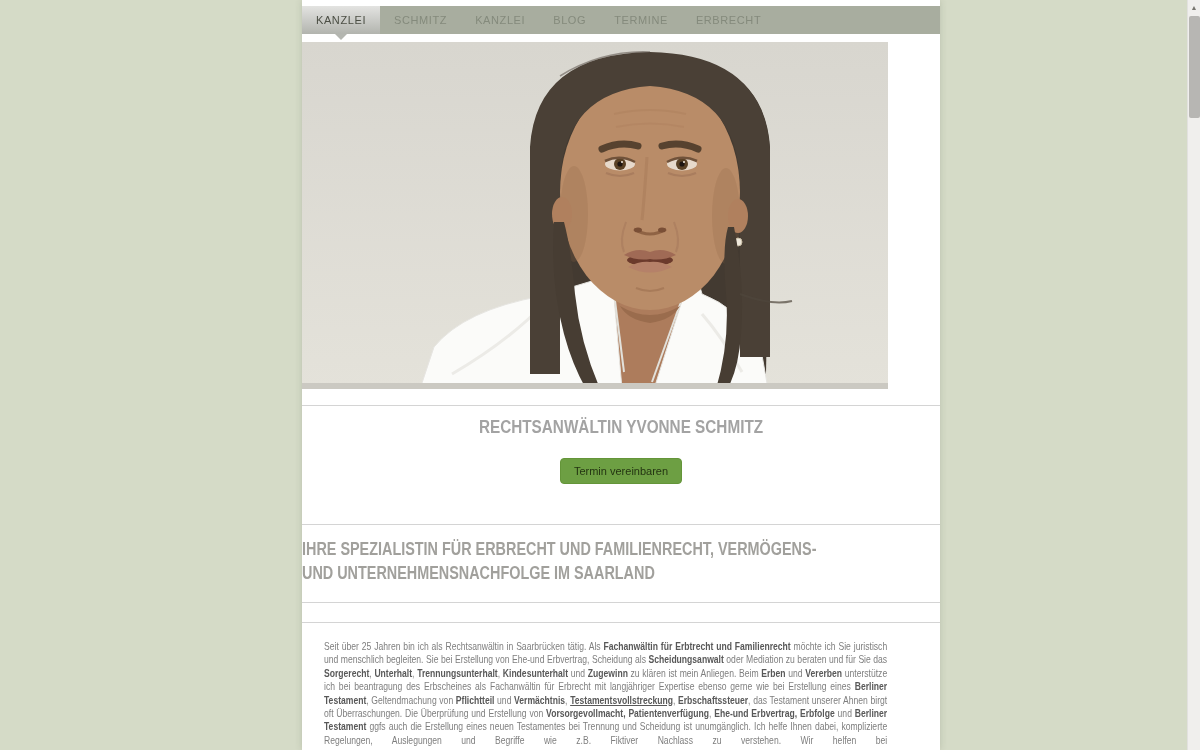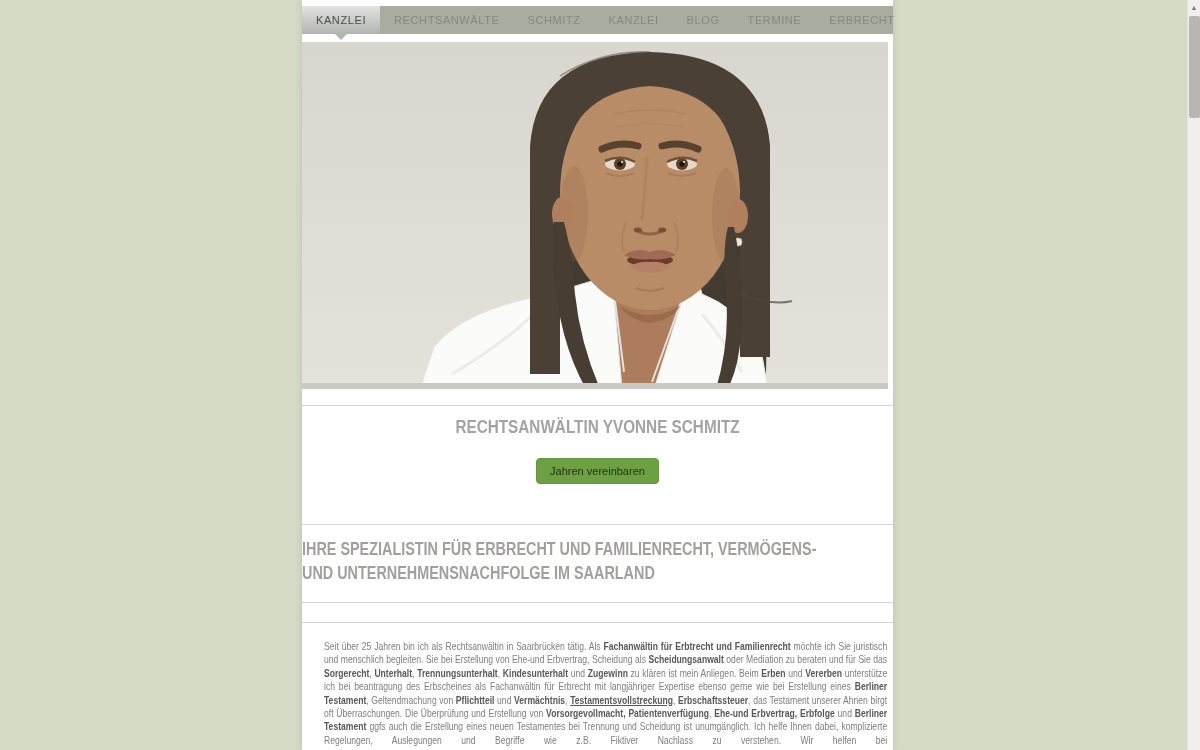--- a/index.html
+++ b/index.html
@@ -3,21 +3,21 @@
 <meta charset="utf-8">
 <style>
   * { margin:0; padding:0; box-sizing:border-box; }
   html,body { width:1200px; height:750px; overflow:hidden; }
   body {
     font-family:"Liberation Sans", sans-serif;
     background:#d5dbc7;
     position:relative;
   }
   .content-panel {
-    position:absolute; left:302px; top:0; width:591px; height:750px;
+    position:absolute; left:302px; top:0; width:638px; height:750px;
     background:#ffffff;
     box-shadow:0 0 7px rgba(60,70,50,.18);
   }
   
   .navbar {
     margin-top:6px; height:28px; background:#a8ad9f;
     display:flex; align-items:stretch;
   }
   .nav-item {
     position:relative;
@@ -87,21 +87,20 @@
     background:#b7b6b3; border-radius:2px; cursor:pointer;
   }
 </style>
 </head>
 <body>
 
 <div class="content-panel">
 
   <div class="navbar">
       <div class="nav-item active">KANZLEI</div>
-      <div class="nav-item">RECHTSANWÄLTE</div>
       <div class="nav-item">SCHMITZ</div>
       <div class="nav-item">KANZLEI</div>
       <div class="nav-item">BLOG</div>
       <div class="nav-item">TERMINE</div>
       <div class="nav-item">ERBRECHT</div>
     </div>
 
   <div class="photo-wrap">
     <svg width="586" height="347" viewBox="0 0 586 347">
       <defs>
@@ -174,21 +173,21 @@
 
       <rect y="341" width="586" height="6" fill="#cbc9c2"></rect>
     </svg>
   </div>
 
   <hr class="divider hr1">
 
   <h1 class="page-title">RECHTSANWÄLTIN YVONNE SCHMITZ</h1>
 
   <div class="cta-row">
-    <button class="cta-button">Jahren vereinbaren</button>
+    <button class="cta-button">Termin vereinbaren</button>
   </div>
 
   <hr class="divider hr2">
 
   <h2 class="subtitle">
       <div>IHRE SPEZIALISTIN FÜR ERBRECHT UND FAMILIENRECHT, VERMÖGENS-</div>
       <div>UND UNTERNEHMENSNACHFOLGE IM SAARLAND</div>
     </h2>
 
   <hr class="divider hr3">

